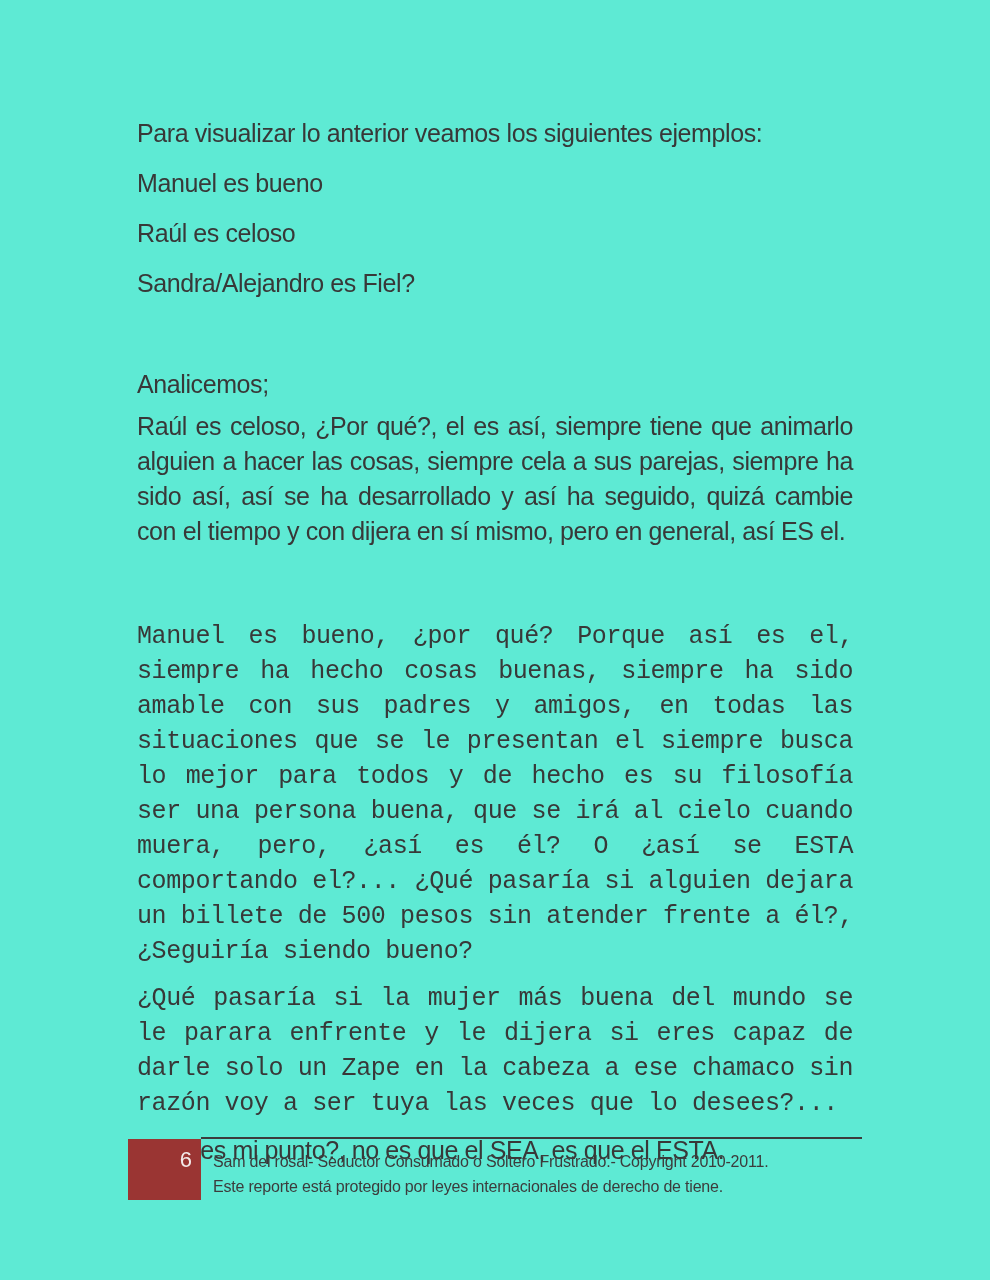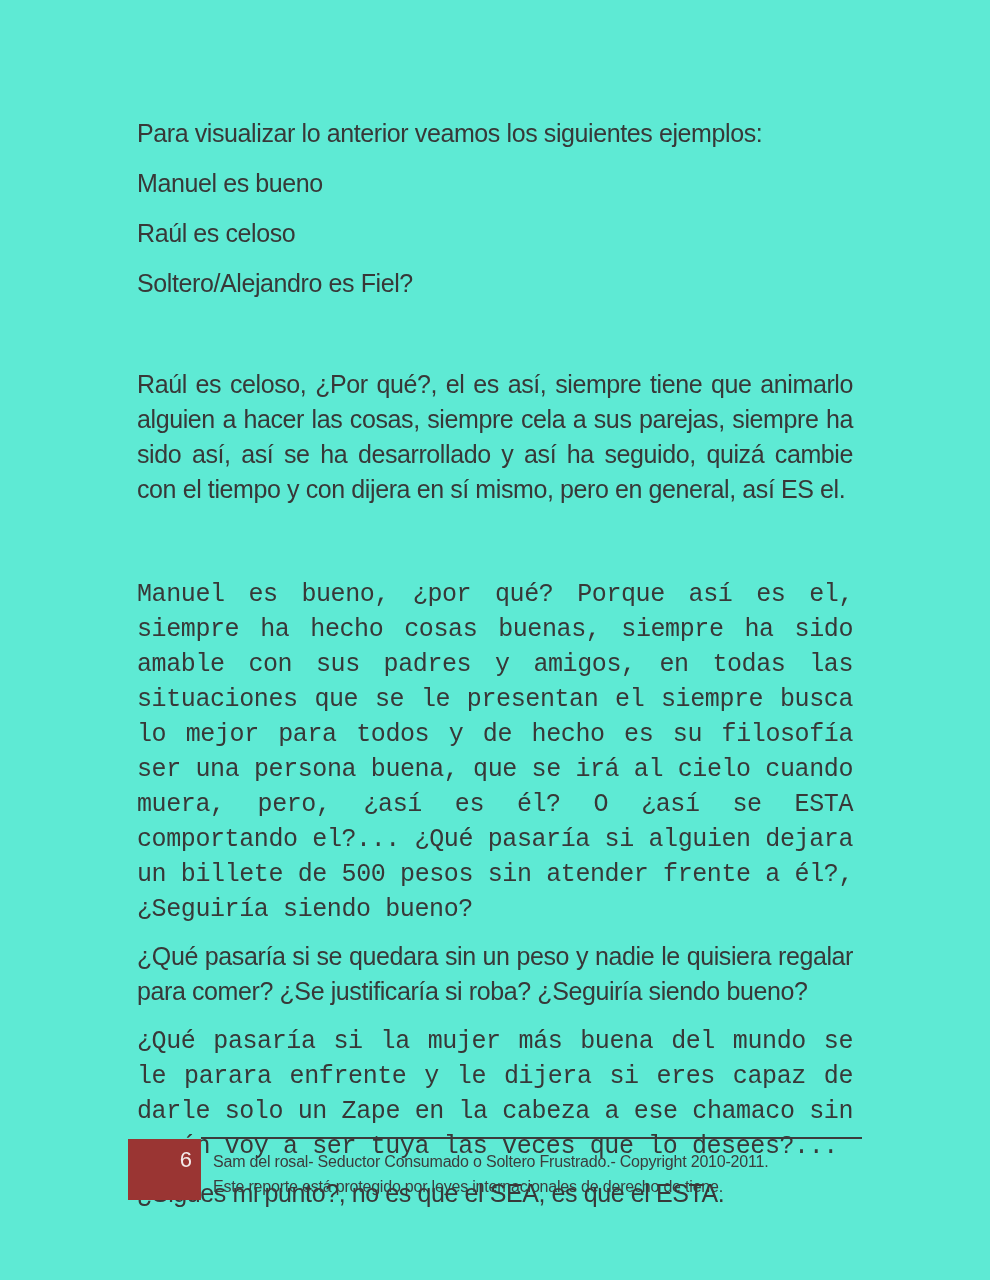--- a/index.html
+++ b/index.html
@@ -67,24 +67,24 @@
   </style>
 </head>
 <body>
 
 <div class="page">
 
   <div class="content">
     <p>Para visualizar lo anterior veamos los siguientes ejemplos:</p>
     <p>Manuel es bueno</p>
     <p>Raúl es celoso</p>
-    <p class="gap-after-xl">Soltero/Alejandro es Fiel?</p>
+    <p class="gap-after-xl">Sandra/Alejandro es Fiel?</p>
+    <p class="gap-after-xs">Analicemos;</p>
     <p class="p-justify gap-after-lg">Raúl es celoso, ¿Por qué?, el es así, siempre tiene que animarlo alguien a hacer las cosas, siempre cela a sus parejas, siempre ha sido así, así se ha desarrollado y así ha seguido, quizá cambie con el tiempo y con dijera en sí mismo, pero en general, así ES el.</p>
     <p class="p-justify gap-after-sm">Manuel es bueno, ¿por qué? Porque así es el, siempre ha hecho cosas buenas, siempre ha sido amable con sus  padres y amigos, en todas las situaciones que se le presentan el siempre busca lo mejor para todos y de hecho es su filosofía ser una persona buena, que se irá al cielo cuando muera, pero, ¿así es él? O ¿así se ESTA comportando el?... ¿Qué pasaría si alguien dejara un billete de 500 pesos sin atender frente a él?, ¿Seguiría siendo bueno?</p>
-    <p class="p-justify">¿Qué pasaría si se quedara sin un peso y nadie le quisiera regalar para comer? ¿Se justificaría si roba? ¿Seguiría siendo bueno?</p>
     <p class="p-justify gap-after-sm">¿Qué pasaría si la mujer más buena del mundo se le parara enfrente y le dijera si eres capaz de darle solo un Zape en la cabeza a ese chamaco sin razón voy a ser tuya las veces que lo desees?...</p>
     <p>¿Sigues mi punto?, no es que el SEA, es que el ESTA.</p>
   </div>
 
   <div class="footer-rule"></div>
 
   <div class="page-number-badge" style="background: #9A3533;">
     <span>6</span>
   </div>
 

